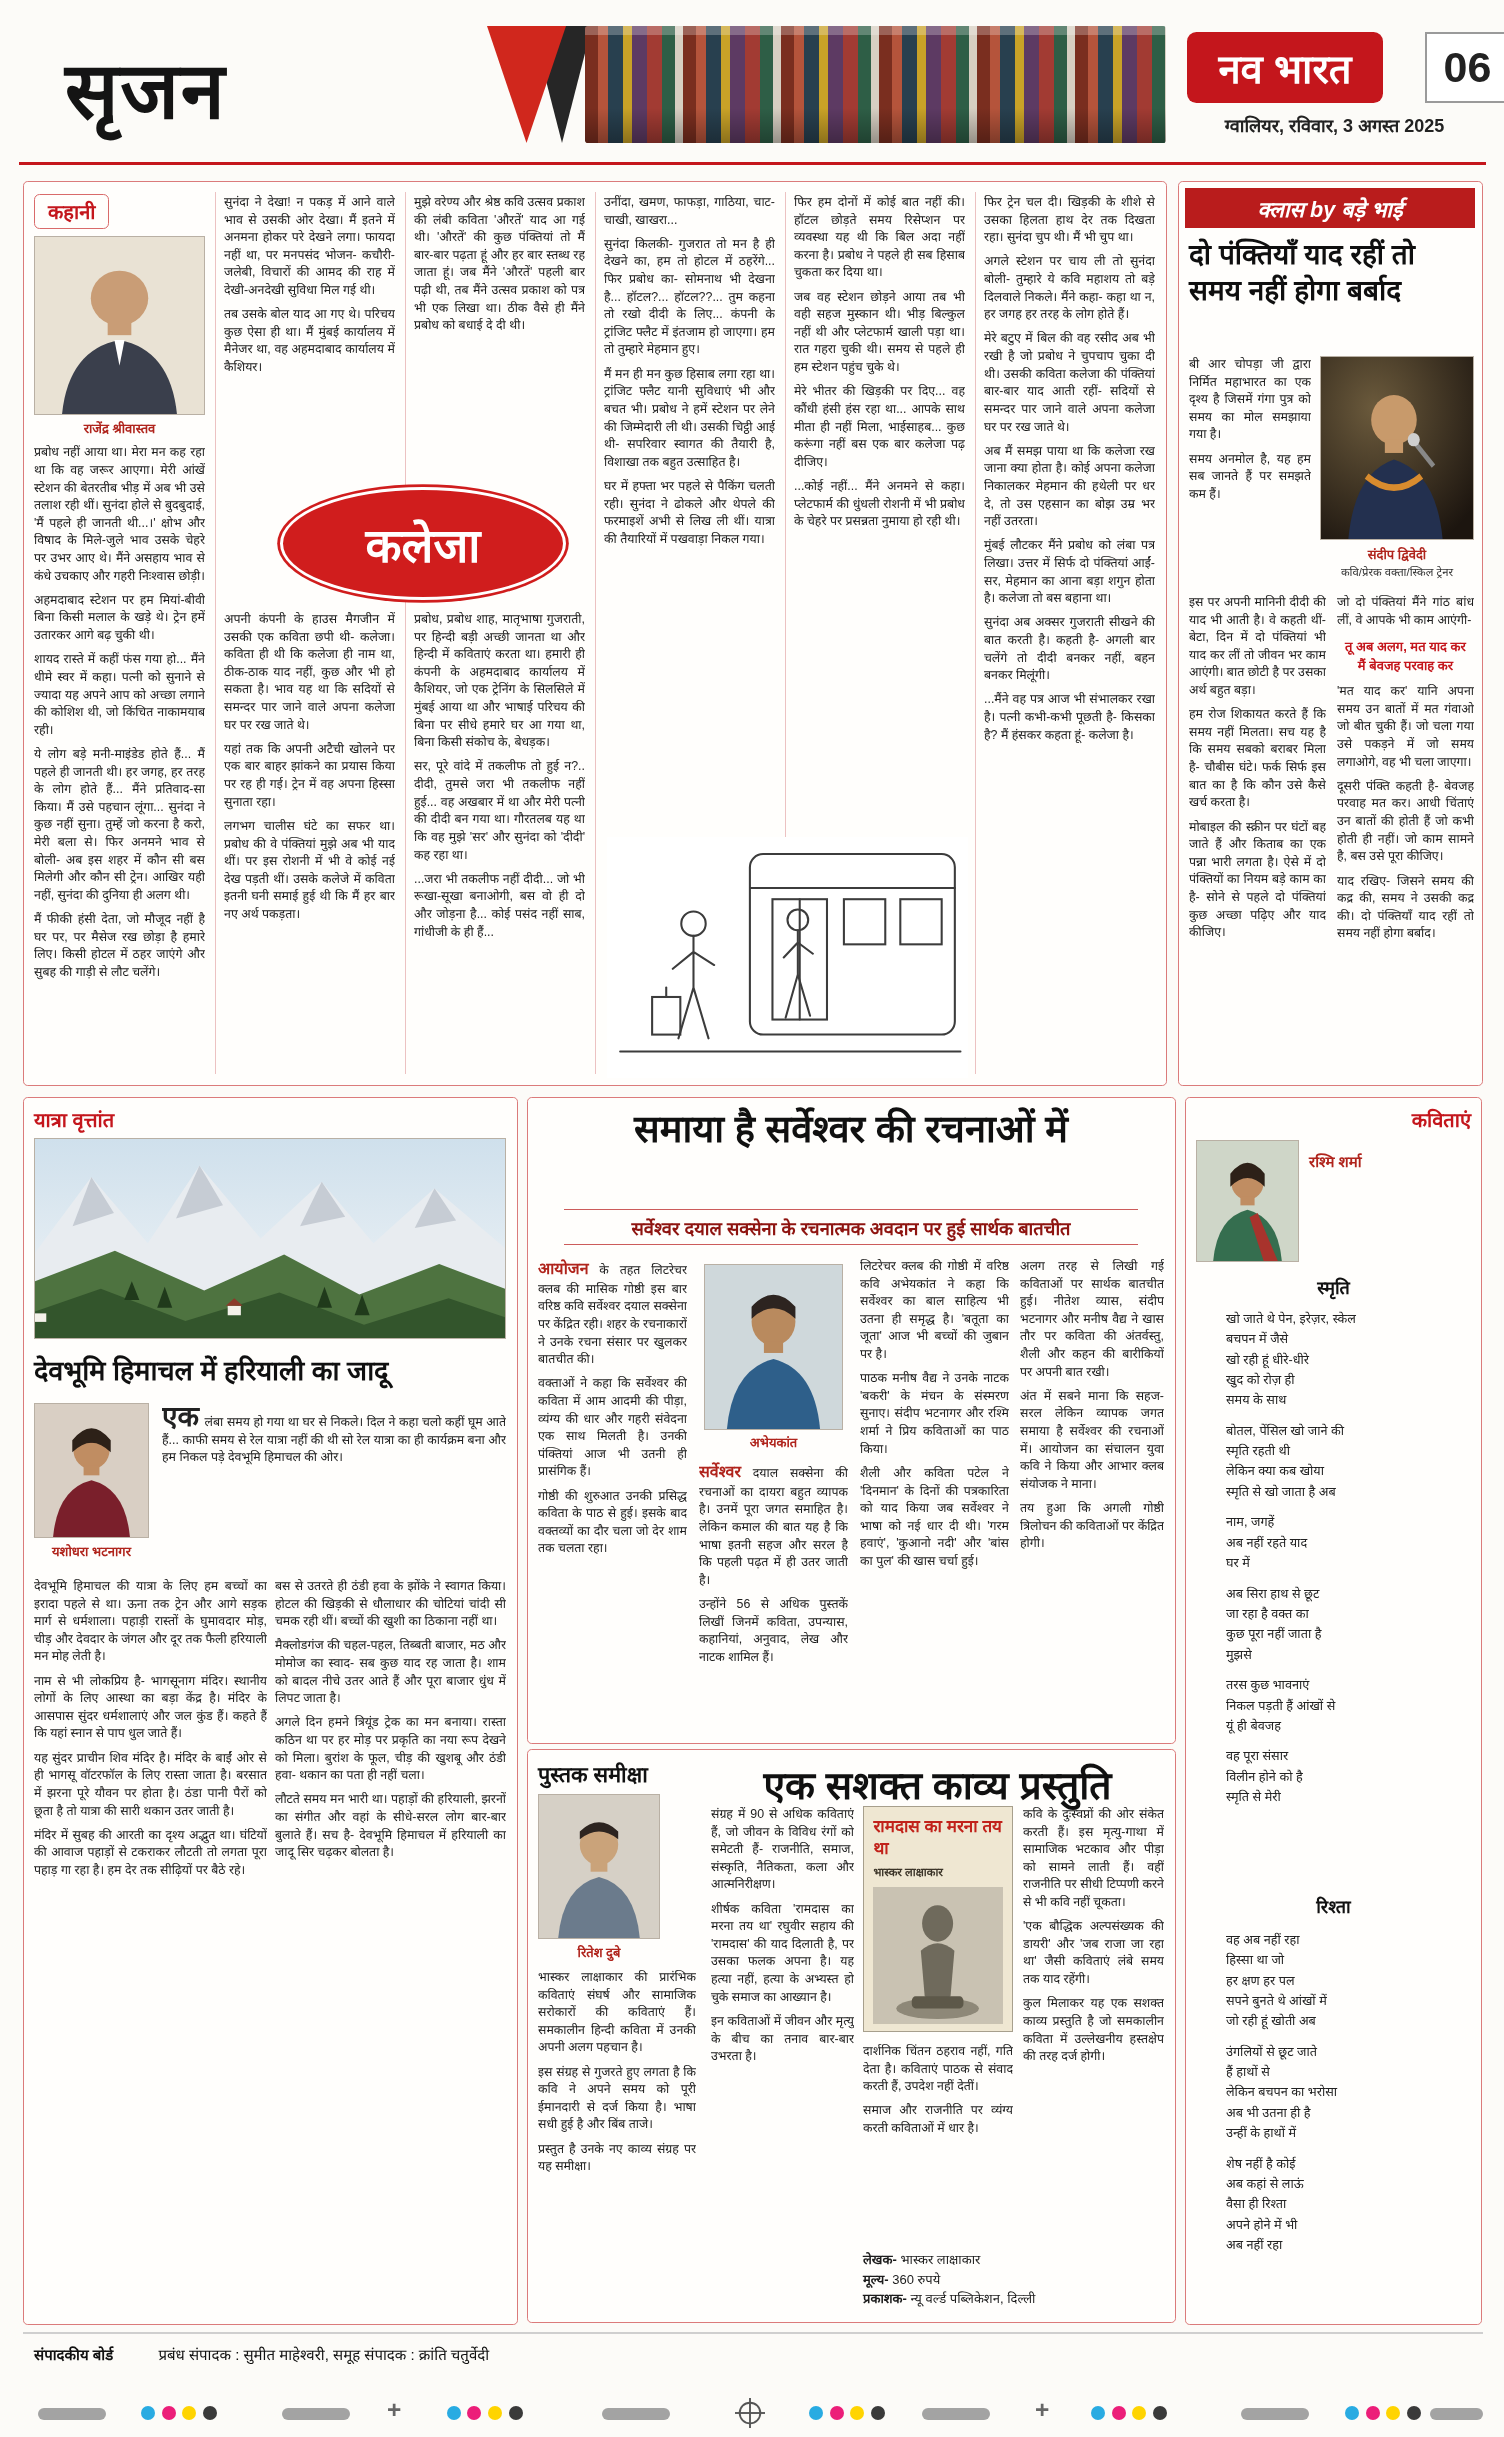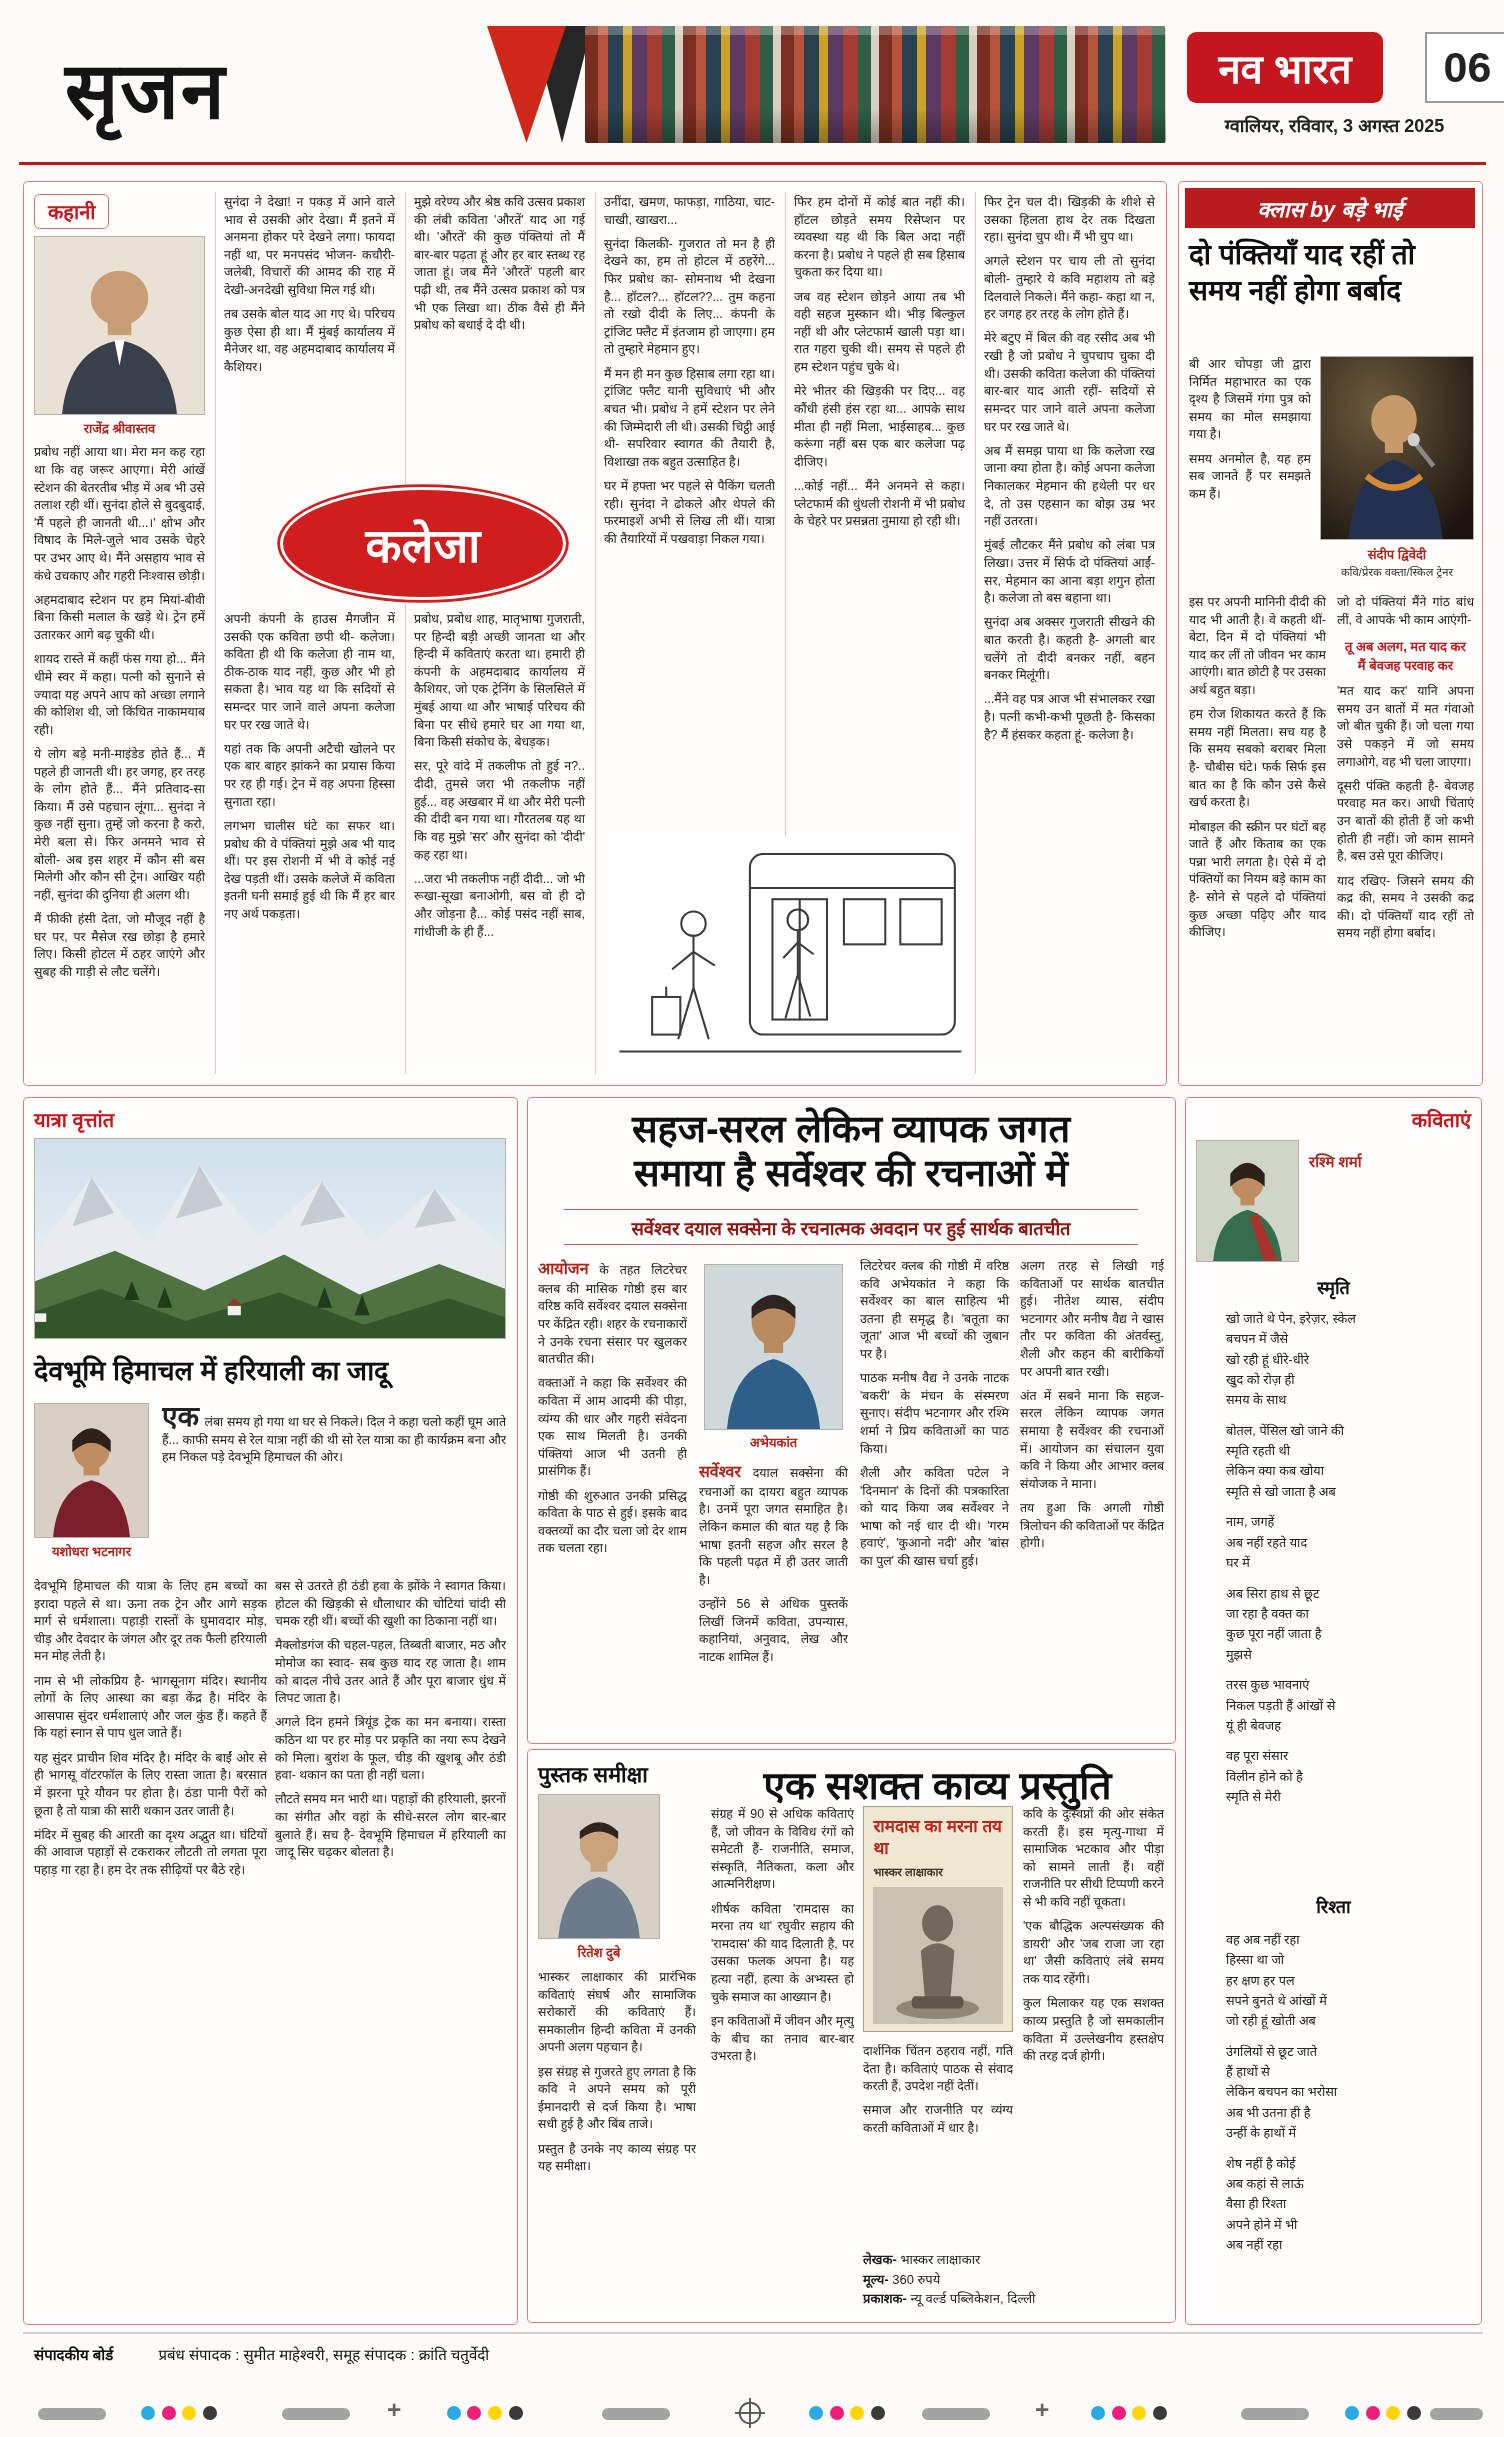--- a/index.html
+++ b/index.html
@@ -277,21 +277,20 @@
     <div>
         <div class="para">बस से उतरते ही ठंडी हवा के झोंके ने स्वागत किया। होटल की खिड़की से धौलाधार की चोटियां चांदी सी चमक रही थीं। बच्चों की खुशी का ठिकाना नहीं था।</div>
         <div class="para">मैक्लोडगंज की चहल-पहल, तिब्बती बाजार, मठ और मोमोज का स्वाद- सब कुछ याद रह जाता है। शाम को बादल नीचे उतर आते हैं और पूरा बाजार धुंध में लिपट जाता है।</div>
         <div class="para">अगले दिन हमने त्रियूंड ट्रेक का मन बनाया। रास्ता कठिन था पर हर मोड़ पर प्रकृति का नया रूप देखने को मिला। बुरांश के फूल, चीड़ की खुशबू और ठंडी हवा- थकान का पता ही नहीं चला।</div>
         <div class="para">लौटते समय मन भारी था। पहाड़ों की हरियाली, झरनों का संगीत और वहां के सीधे-सरल लोग बार-बार बुलाते हैं। सच है- देवभूमि हिमाचल में हरियाली का जादू सिर चढ़कर बोलता है।</div>
       </div>
   </div>
 
   <div class="box" style="left:527px;top:1097px;width:649px;height:647px;"></div>
   <div class="abs sec-headline" style="left:536px;top:1108px;width:630px;text-align:center;font-size:38px;line-height:1.15;">
-    <div>सहज-सरल लेकिन व्यापक जगत</div>
     <div>समाया है सर्वेश्वर की रचनाओं में</div>
   </div>
   <div class="abs subhead" style="left:564px;top:1209px;width:574px;font-size:18.3px;">सर्वेश्वर दयाल सक्सेना के रचनात्मक अवदान पर हुई सार्थक बातचीत</div>
 
   <div class="pcol" style="left:538px;top:1258px;width:149px;height:476px;">
     <p class="para"><span class="lab">आयोजन</span> <span>के तहत लिटरेचर क्लब की मासिक गोष्ठी इस बार वरिष्ठ कवि सर्वेश्वर दयाल सक्सेना पर केंद्रित रही। शहर के रचनाकारों ने उनके रचना संसार पर खुलकर बातचीत की।</span></p>
     <div>
         <div class="para">वक्ताओं ने कहा कि सर्वेश्वर की कविता में आम आदमी की पीड़ा, व्यंग्य की धार और गहरी संवेदना एक साथ मिलती है। उनकी पंक्तियां आज भी उतनी ही प्रासंगिक हैं।</div>
         <div class="para">गोष्ठी की शुरुआत उनकी प्रसिद्ध कविता के पाठ से हुई। इसके बाद वक्तव्यों का दौर चला जो देर शाम तक चलता रहा।</div>
       </div>

